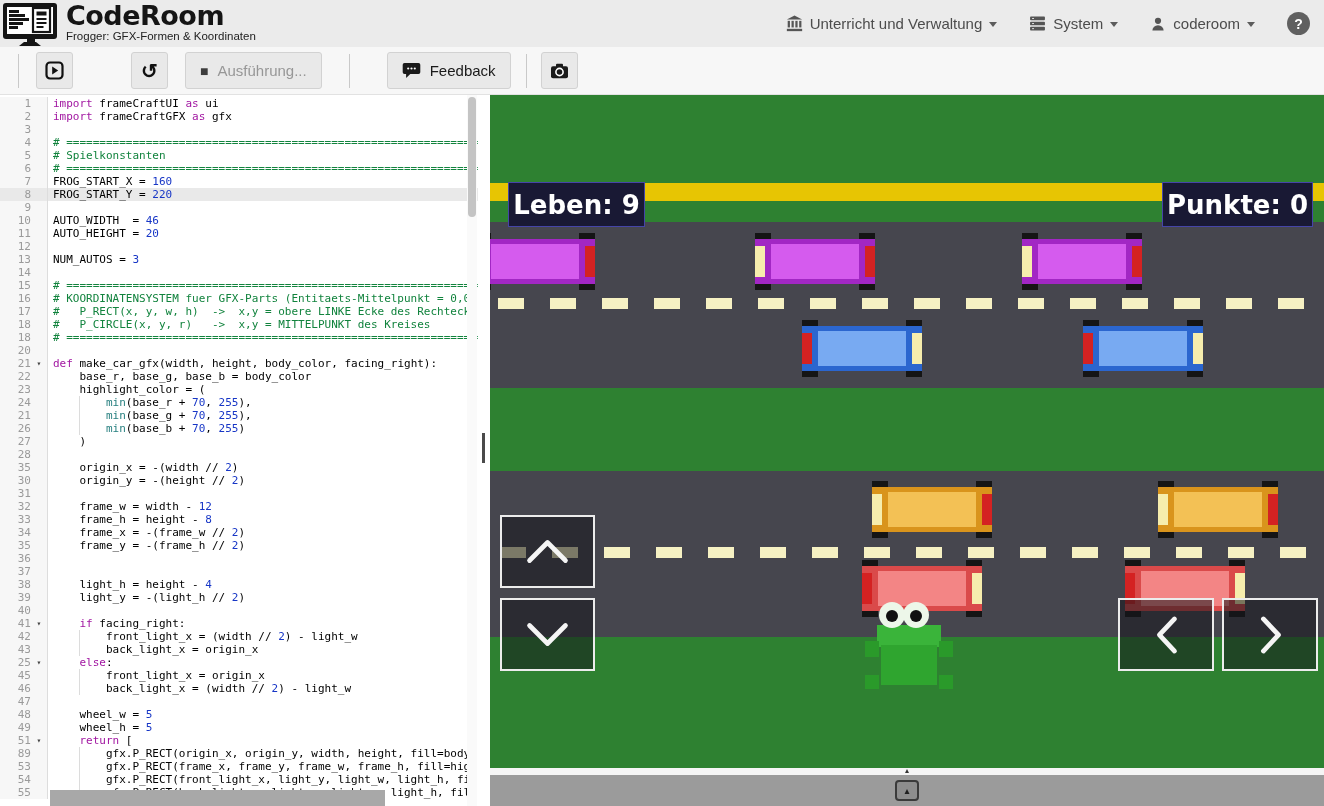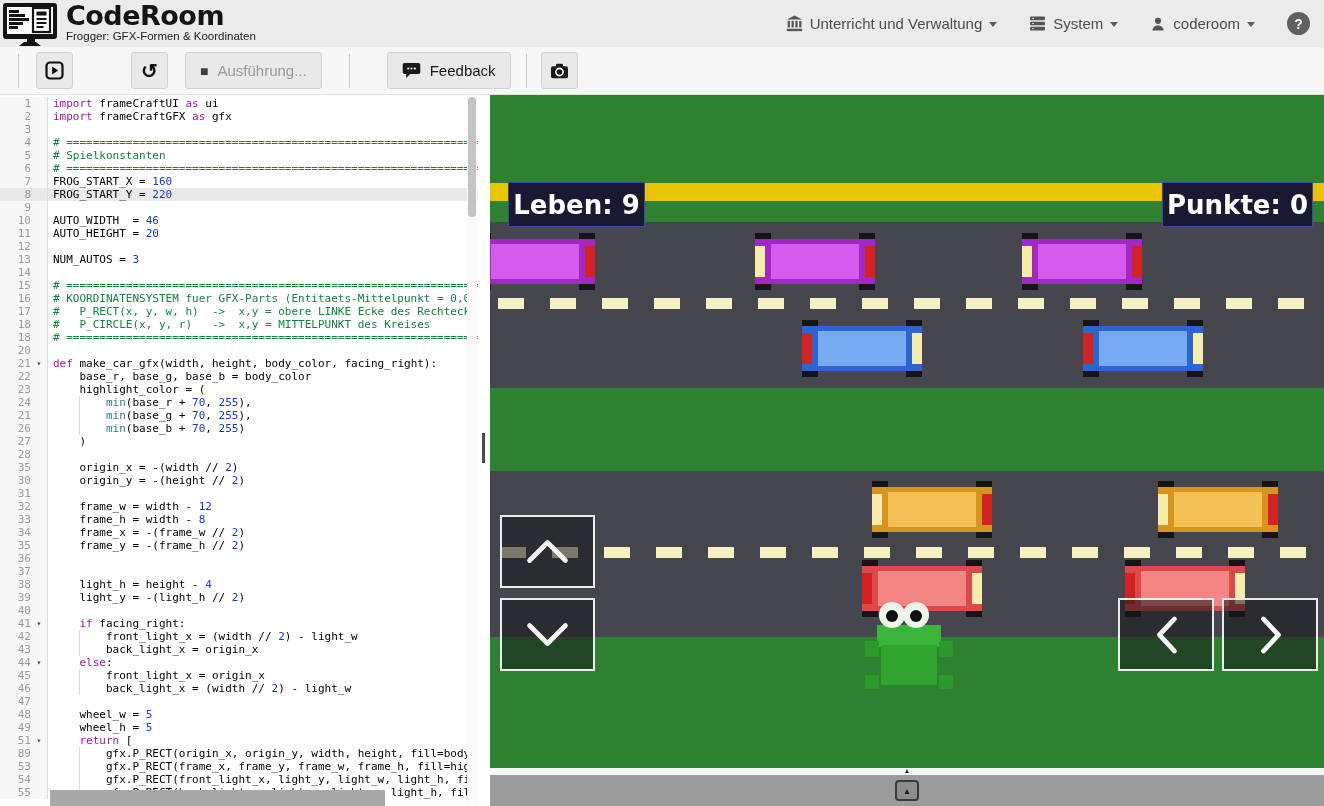--- a/index.html
+++ b/index.html
@@ -199,32 +199,32 @@
         <div class="code-row"><div class="gut"><div class="num">23</div><div class="fold"></div></div><div class="codetxt"><span class="tok-p">    highlight_color = (</span></div></div>
         <div class="code-row"><div class="gut"><div class="num">24</div><div class="fold"></div></div><div class="codetxt"><div class="guide"></div><span class="tok-p">        </span><span class="tok-b">min</span><span class="tok-p">(base_r + </span><span class="tok-n">70</span><span class="tok-p">, </span><span class="tok-n">255</span><span class="tok-p">),</span></div></div>
         <div class="code-row"><div class="gut"><div class="num">21</div><div class="fold"></div></div><div class="codetxt"><div class="guide"></div><span class="tok-p">        </span><span class="tok-b">min</span><span class="tok-p">(base_g + </span><span class="tok-n">70</span><span class="tok-p">, </span><span class="tok-n">255</span><span class="tok-p">),</span></div></div>
         <div class="code-row"><div class="gut"><div class="num">26</div><div class="fold"></div></div><div class="codetxt"><div class="guide"></div><span class="tok-p">        </span><span class="tok-b">min</span><span class="tok-p">(base_b + </span><span class="tok-n">70</span><span class="tok-p">, </span><span class="tok-n">255</span><span class="tok-p">)</span></div></div>
         <div class="code-row"><div class="gut"><div class="num">27</div><div class="fold"></div></div><div class="codetxt"><span class="tok-p">    )</span></div></div>
         <div class="code-row"><div class="gut"><div class="num">28</div><div class="fold"></div></div><div class="codetxt"></div></div>
         <div class="code-row"><div class="gut"><div class="num">35</div><div class="fold"></div></div><div class="codetxt"><span class="tok-p">    origin_x = -(width // </span><span class="tok-n">2</span><span class="tok-p">)</span></div></div>
         <div class="code-row"><div class="gut"><div class="num">30</div><div class="fold"></div></div><div class="codetxt"><span class="tok-p">    origin_y = -(height // </span><span class="tok-n">2</span><span class="tok-p">)</span></div></div>
         <div class="code-row"><div class="gut"><div class="num">31</div><div class="fold"></div></div><div class="codetxt"></div></div>
         <div class="code-row"><div class="gut"><div class="num">32</div><div class="fold"></div></div><div class="codetxt"><span class="tok-p">    frame_w = width - </span><span class="tok-n">12</span></div></div>
-        <div class="code-row"><div class="gut"><div class="num">33</div><div class="fold"></div></div><div class="codetxt"><span class="tok-p">    frame_h = width - </span><span class="tok-n">8</span></div></div>
+        <div class="code-row"><div class="gut"><div class="num">33</div><div class="fold"></div></div><div class="codetxt"><span class="tok-p">    frame_h = height - </span><span class="tok-n">8</span></div></div>
         <div class="code-row"><div class="gut"><div class="num">34</div><div class="fold"></div></div><div class="codetxt"><span class="tok-p">    frame_x = -(frame_w // </span><span class="tok-n">2</span><span class="tok-p">)</span></div></div>
         <div class="code-row"><div class="gut"><div class="num">35</div><div class="fold"></div></div><div class="codetxt"><span class="tok-p">    frame_y = -(frame_h // </span><span class="tok-n">2</span><span class="tok-p">)</span></div></div>
         <div class="code-row"><div class="gut"><div class="num">36</div><div class="fold"></div></div><div class="codetxt"></div></div>
         <div class="code-row"><div class="gut"><div class="num">37</div><div class="fold"></div></div></div>
         <div class="code-row"><div class="gut"><div class="num">38</div><div class="fold"></div></div><div class="codetxt"><span class="tok-p">    light_h = height - </span><span class="tok-n">4</span></div></div>
         <div class="code-row"><div class="gut"><div class="num">39</div><div class="fold"></div></div><div class="codetxt"><span class="tok-p">    light_y = -(light_h // </span><span class="tok-n">2</span><span class="tok-p">)</span></div></div>
         <div class="code-row"><div class="gut"><div class="num">40</div><div class="fold"></div></div><div class="codetxt"></div></div>
         <div class="code-row"><div class="gut"><div class="num">41</div><div class="fold">▾</div></div><div class="codetxt"><span class="tok-p">    </span><span class="tok-k">if</span><span class="tok-p"> facing_right:</span></div></div>
         <div class="code-row"><div class="gut"><div class="num">42</div><div class="fold"></div></div><div class="codetxt"><div class="guide"></div><span class="tok-p">        front_light_x = (width // </span><span class="tok-n">2</span><span class="tok-p">) - light_w</span></div></div>
         <div class="code-row"><div class="gut"><div class="num">43</div><div class="fold"></div></div><div class="codetxt"><div class="guide"></div><span class="tok-p">        back_light_x = origin_x</span></div></div>
-        <div class="code-row"><div class="gut"><div class="num">44</div><div class="fold">▾</div></div><div class="codetxt"><span class="tok-p">    </span><span class="tok-k">else</span><span class="tok-p">:</span></div></div>
+        <div class="code-row"><div class="gut"><div class="num">25</div><div class="fold">▾</div></div><div class="codetxt"><span class="tok-p">    </span><span class="tok-k">else</span><span class="tok-p">:</span></div></div>
         <div class="code-row"><div class="gut"><div class="num">45</div><div class="fold"></div></div><div class="codetxt"><div class="guide"></div><span class="tok-p">        front_light_x = origin_x</span></div></div>
         <div class="code-row"><div class="gut"><div class="num">46</div><div class="fold"></div></div><div class="codetxt"><div class="guide"></div><span class="tok-p">        back_light_x = (width // </span><span class="tok-n">2</span><span class="tok-p">) - light_w</span></div></div>
         <div class="code-row"><div class="gut"><div class="num">47</div><div class="fold"></div></div><div class="codetxt"></div></div>
         <div class="code-row"><div class="gut"><div class="num">48</div><div class="fold"></div></div><div class="codetxt"><span class="tok-p">    wheel_w = </span><span class="tok-n">5</span></div></div>
         <div class="code-row"><div class="gut"><div class="num">49</div><div class="fold"></div></div><div class="codetxt"><span class="tok-p">    wheel_h = </span><span class="tok-n">5</span></div></div>
         <div class="code-row"><div class="gut"><div class="num">51</div><div class="fold">▾</div></div><div class="codetxt"><span class="tok-p">    </span><span class="tok-k">return</span><span class="tok-p"> [</span></div></div>
         <div class="code-row"><div class="gut"><div class="num">89</div><div class="fold"></div></div><div class="codetxt"><div class="guide"></div><span class="tok-p">        gfx.P_RECT(origin_x, origin_y, width, height, fill=body_</span></div></div>
         <div class="code-row"><div class="gut"><div class="num">53</div><div class="fold"></div></div><div class="codetxt"><div class="guide"></div><span class="tok-p">        gfx.P_RECT(frame_x, frame_y, frame_w, frame_h, fill=high</span></div></div>
         <div class="code-row"><div class="gut"><div class="num">54</div><div class="fold"></div></div><div class="codetxt"><div class="guide"></div><span class="tok-p">        gfx.P_RECT(front_light_x, light_y, light_w, light_h, fil</span></div></div>
         <div class="code-row"><div class="gut"><div class="num">55</div><div class="fold"></div></div><div class="codetxt"><div class="guide"></div><span class="tok-p">        gfx.P_RECT(back_light_x, light_y, light_w, light_h, fill</span></div></div>

